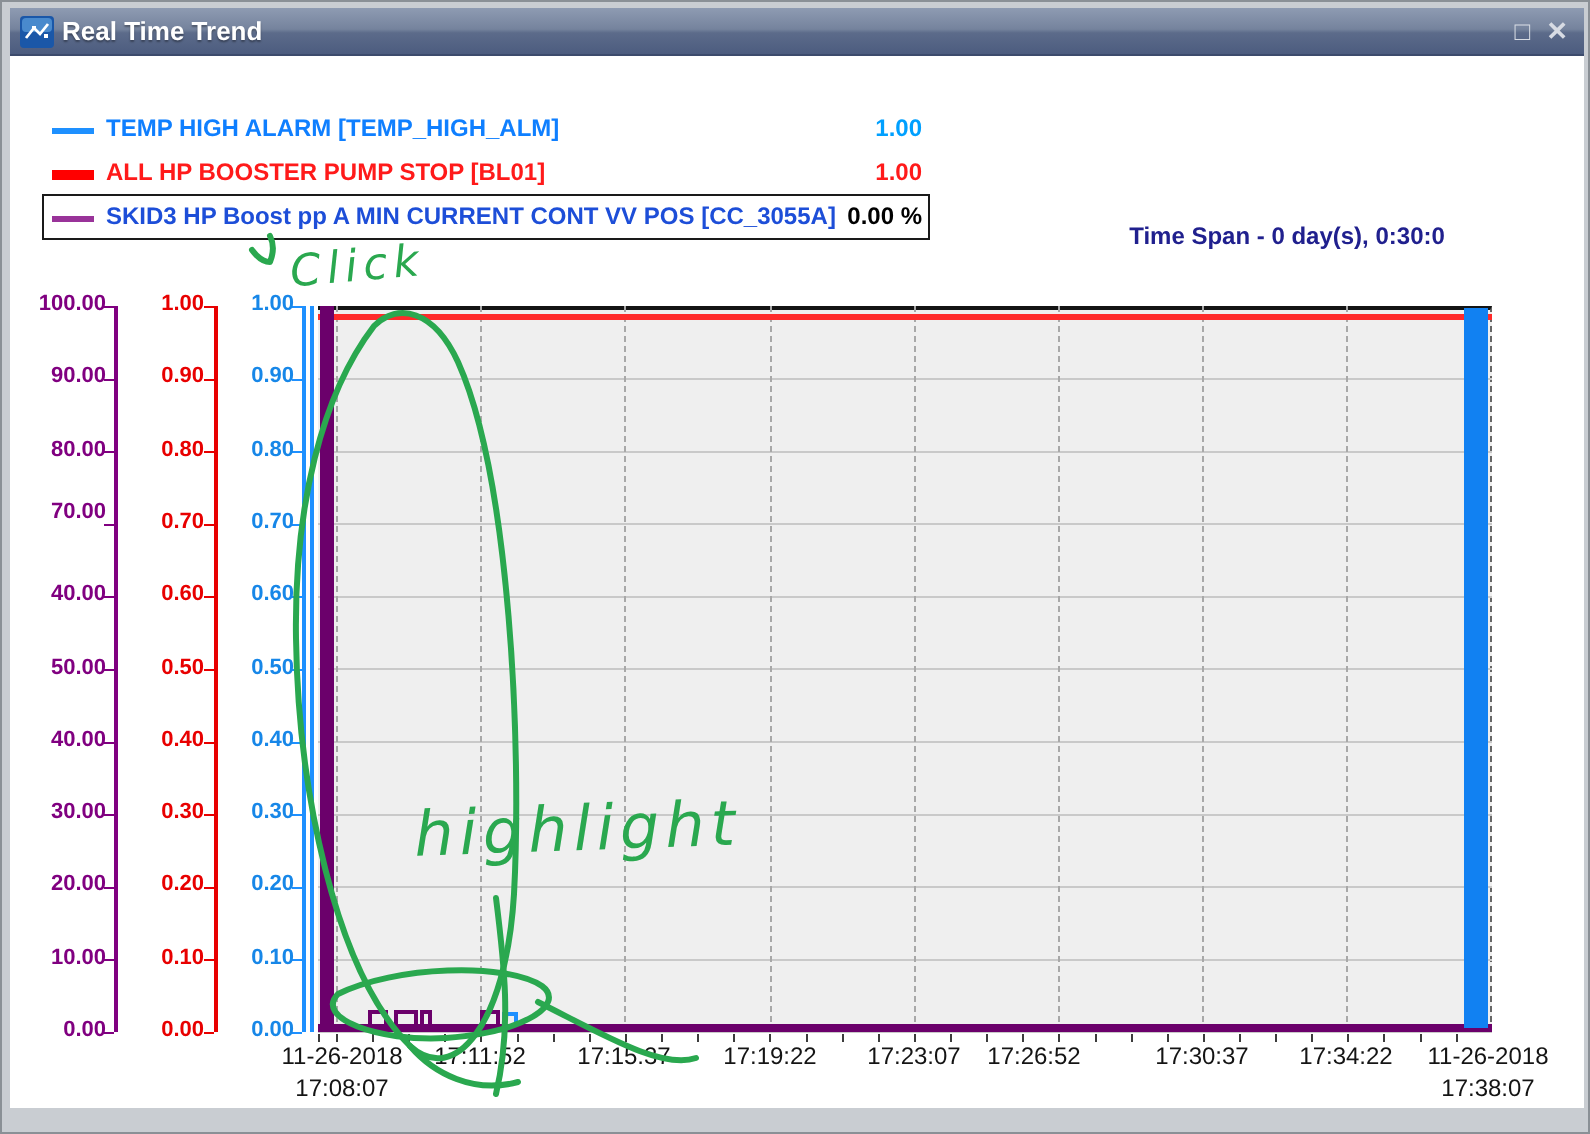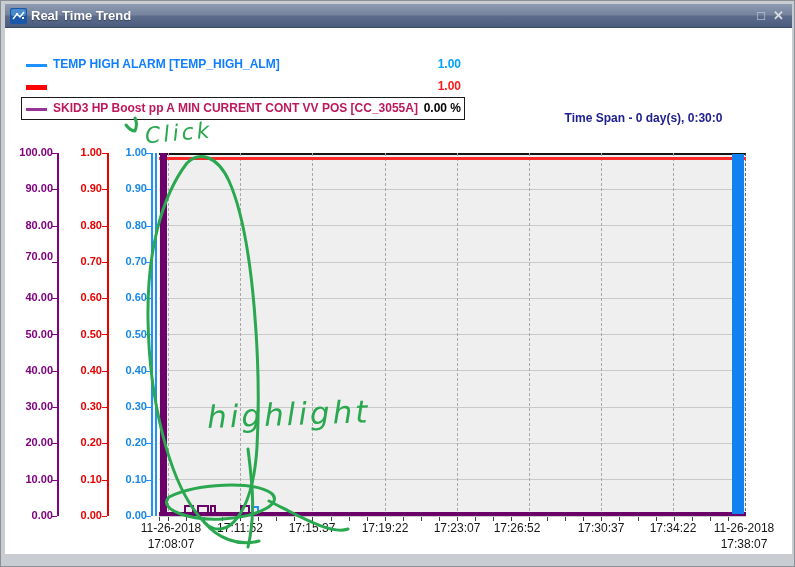--- a/index.html
+++ b/index.html
@@ -77,26 +77,27 @@
 
   <div class="window-body"></div>
 
   <div class="legend-row" style="left:0;top:56px;width:470px;">
     <span class="swatch" style="top:7px;height:3px;background:#1e90ff;"></span>
     <span class="lg-label" style="color:#0f7fff;">TEMP HIGH ALARM [TEMP_HIGH_ALM]</span>
     <span class="lg-value" style="color:#00a0ff;">1.00</span>
   </div>
   <div class="legend-row" style="left:0;top:78px;width:470px;">
     <span class="swatch" style="top:6px;height:5px;background:#ff0000;"></span>
+    <span class="lg-label" style="color:#ff1a1a;">ALL HP BOOSTER PUMP STOP [BL01]</span>
     <span class="lg-value" style="color:#ff1a1a;">1.00</span>
   </div>
   <div class="sel-box"></div>
   <div class="legend-row" style="left:0;top:100px;width:470px;">
     <span class="swatch" style="top:7px;height:3px;background:#993399;"></span>
-    <span class="lg-label" style="color:#be185d;">SKID3 HP Boost pp A MIN CURRENT CONT VV POS [CC_3055A]</span>
+    <span class="lg-label" style="color:#1d4ed8;">SKID3 HP Boost pp A MIN CURRENT CONT VV POS [CC_3055A]</span>
     <span class="lg-value" style="color:#000000;">0.00 %</span>
   </div>
 
   <div class="stats">
     <div>Time Span - 0 day(s),  0:30:0</div>
   </div>
 
   <div class="plot"></div>
   <div class="hgrid"></div>
   <div class="vgrid" style="left:167px;"></div>

